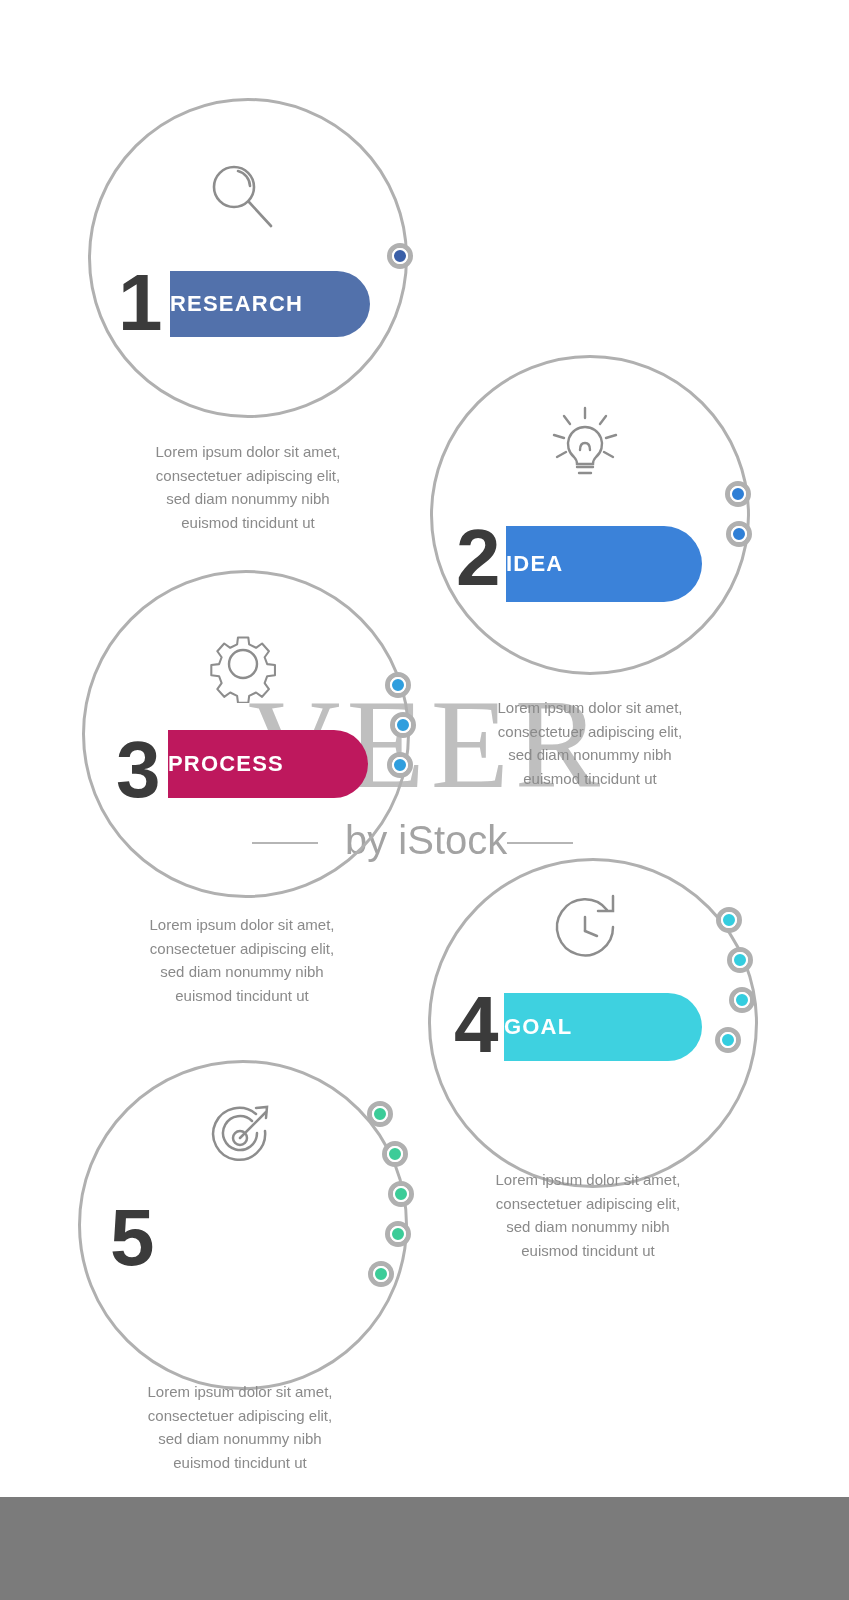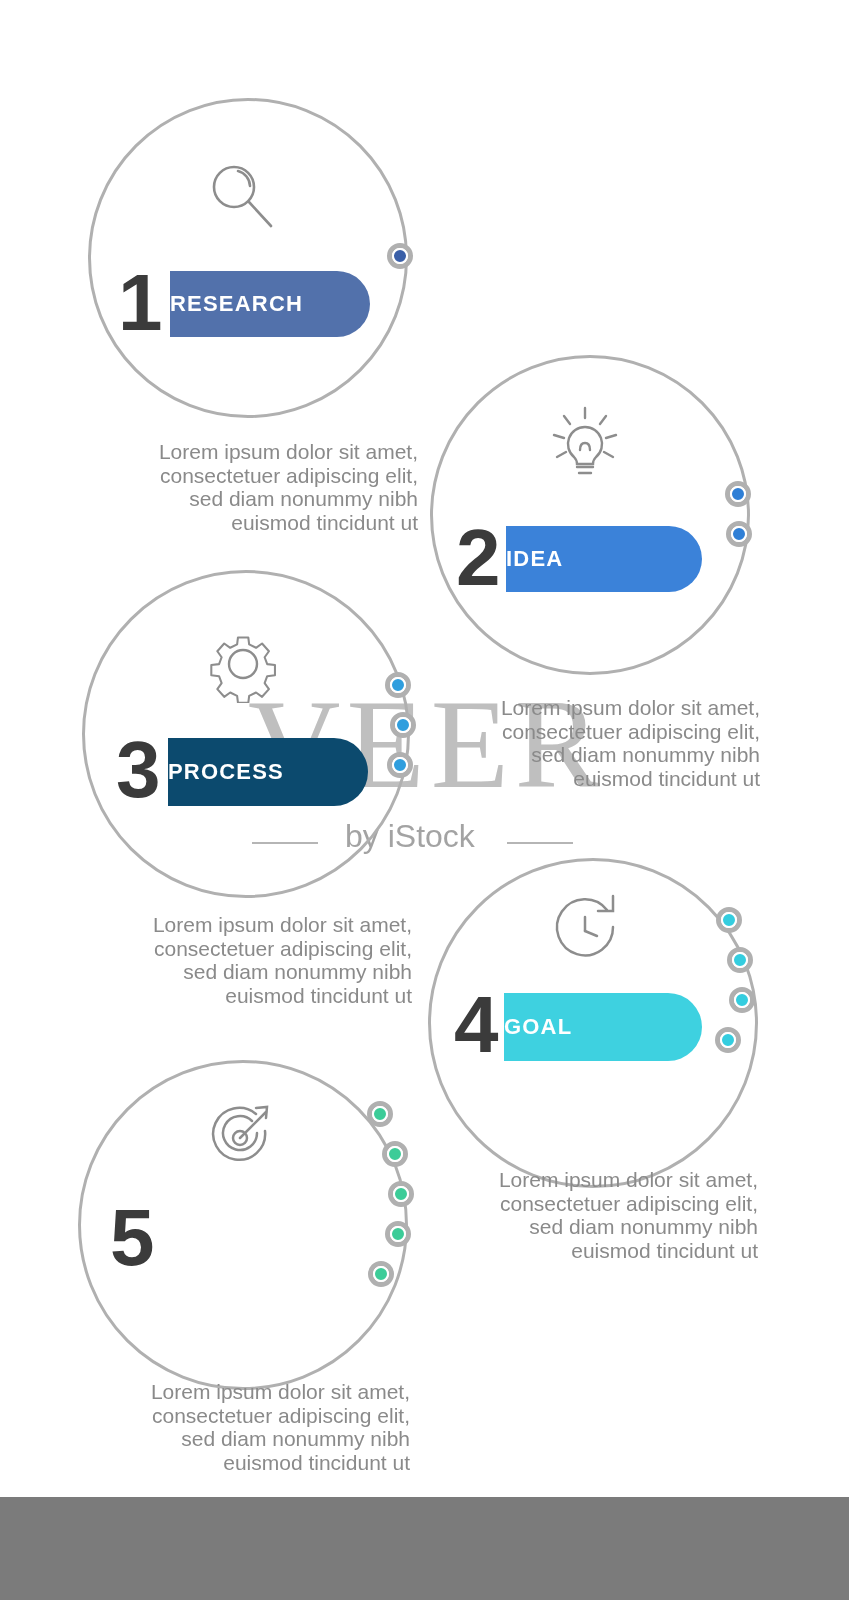--- a/index.html
+++ b/index.html
@@ -37,21 +37,21 @@
     letter-spacing: 6px;
     color: #b4b4b4;
     opacity: 0.85;
     line-height: 1;
   }
   .wm-by {
     position: absolute;
     left: 345px;
     top: 140px;
     font-family: "Liberation Sans", sans-serif;
-    font-size: 32px;
+    font-size: 40px;
     color: #9a9a9a;
     opacity: 0.9;
     line-height: 1;
   }
   .wm-rule {
     position: absolute;
     top: 162px;
     height: 2px;
     background: #a8a8a8;
     opacity: 0.85;
@@ -129,24 +129,24 @@
     height: 100%;
     border-radius: 50%;
     border: 2px solid #ffffff;
     box-sizing: border-box;
   }
 
   
   .desc {
     position: absolute;
     font-family: "Liberation Sans", sans-serif;
-    font-size: 21px;
+    font-size: 15px;
     line-height: 23.5px;
     color: #8a8a8a;
-    text-align: right;
+    text-align: center;
     z-index: 12;
     white-space: pre-line;
   }
 
   
   .bottombar {
     position: absolute;
     left: 0;
     bottom: 0;
     width: 849px;
@@ -209,21 +209,21 @@
         <line x1="66" y1="11" x2="60" y2="19"></line>
         <line x1="14" y1="30" x2="24" y2="33"></line>
         <line x1="76" y1="30" x2="66" y2="33"></line>
         <line x1="17" y1="52" x2="26" y2="47"></line>
         <line x1="73" y1="52" x2="64" y2="47"></line>
       </svg>
     </div>
 
     <div class="pillwrap" style="left:448px; top:518px; width:250px; height:82px;">
       <div class="stepnum" style="left:8px; top:0px;">2</div>
-      <div class="pill" style="left:58px; top:8px; width:196px; height:66px; background:#3b82d9;">
+      <div class="pill" style="left:58px; top:8px; width:196px; height:76px; background:#3b82d9;">
         <span class="pill-label">IDEA</span>
       </div>
     </div>
 
     <div class="dot" style="left:725px; top:481px;">
       <i style="background:#2f7fd6;"></i>
     </div>
     <div class="dot" style="left:726px; top:521px;">
       <i style="background:#2f7fd6;"></i>
     </div>
@@ -239,21 +239,21 @@
 
     <div class="stepicon" style="left:204px; top:625px; width:78px; height:78px;">
       <svg width="78" height="78" viewBox="0 0 78 78" fill="none" stroke="#8d8d8d" stroke-width="2.4" stroke-linejoin="round">
         <circle cx="39" cy="39" r="14"></circle>
         <path d="M33 8 h12 l1 8 l8 4 l7 -5 l8 9 l-5 7 l3 8 l9 1 v12 l-9 1 l-3 8 l5 7 l-8 9 l-7 -5 l-8 4 l-1 8 h-12 l-1 -8 l-8 -4 l-7 5 l-8 -9 l5 -7 l-3 -8 l-9 -1 v-12 l9 -1 l3 -8 l-5 -7 l8 -9 l7 5 l8 -4 z" transform="scale(0.86) translate(6.5,6.5)"></path>
       </svg>
     </div>
 
     <div class="pillwrap" style="left:108px; top:730px; width:260px; height:84px;">
       <div class="stepnum" style="left:8px; top:0px;">3</div>
-      <div class="pill" style="left:60px; top:8px; width:200px; height:68px; background:#0c4a6e;">
+      <div class="pill" style="left:60px; top:0; width:200px; height:68px; background:#be185d;">
         <span class="pill-label">PROCESS</span>
       </div>
     </div>
 
     <div class="dot" style="left:385px; top:672px;">
       <i style="background:#2f9ede;"></i>
     </div>
     <div class="dot" style="left:390px; top:712px;">
       <i style="background:#2f9ede;"></i>
     </div>

